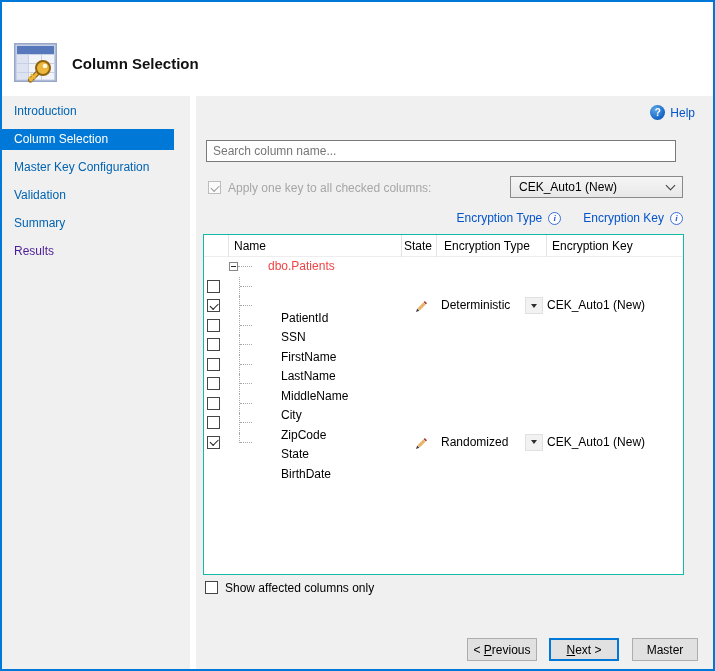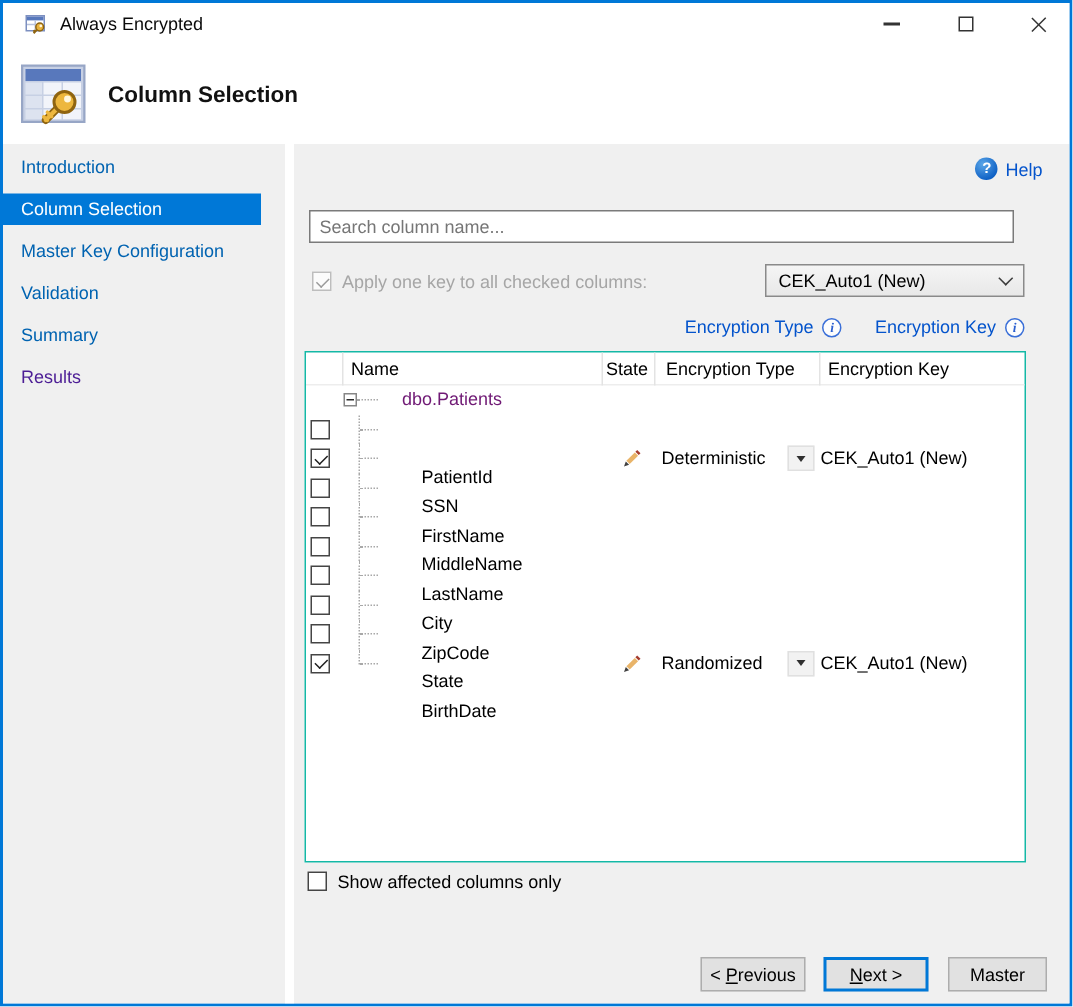--- a/index.html
+++ b/index.html
@@ -80,58 +80,37 @@
   .rdrop{position:absolute;left:321px;top:1px;width:18px;height:17px;background:#f2f2f2;border:1px solid #e0e0e0;
     display:none;align-items:center;justify-content:center;}
   .tri{width:0;height:0;border-left:3.5px solid transparent;border-right:3.5px solid transparent;
     border-top:4.5px solid #2f2f2f;display:block;}
   .rkey{position:absolute;left:343px;top:0;line-height:19.5px;font-size:12px;display:none;white-space:nowrap;}
   .trow.has-enc .rstate,.trow.has-enc .rtype,.trow.has-enc .rkey{display:block;}
   .trow.has-enc .rdrop{display:flex;}
   .group-row .expander{position:absolute;left:25px;top:5px;width:9px;height:9px;border:1px solid #868686;background:#fff;}
   .group-row .expander::after{content:"";position:absolute;left:1px;top:3px;width:5px;border-top:1px solid #2b2b2b;}
   .group-row .tree-h{left:34px;width:14px;}
-  .gname{position:absolute;left:64px;top:0;line-height:19.5px;font-size:12px;color:#701a75;}
+  .gname{position:absolute;left:64px;top:0;line-height:19.5px;font-size:12px;color:#ef4444;}
   
   .show-cb{position:absolute;left:9px;top:485px;}
   .show-label{position:absolute;left:29px;top:484px;font-size:12px;color:#000;line-height:16px;}
   .btn{position:absolute;top:542px;height:23px;background:#e1e1e1;border:1px solid #adadad;
     font-size:12px;font-family:inherit;color:#000;display:flex;align-items:center;justify-content:center;
     white-space:pre;cursor:default;}
   .btn-prev{left:271px;width:70px;}
   .btn-next{left:353px;width:70px;border:2px solid var(--accent,#0078D7);}
   .btn-cancel{left:436px;width:66px;}
   .mn{text-decoration:underline;}
 </style>
 </head>
 <body>
 
 <div class="window">
 
-  <div class="titlebar">
-    <svg class="app-icon" viewBox="0 0 16 16">
-      <rect x="1" y="2" width="13" height="11" fill="#7c8fc0"></rect>
-      <rect x="2" y="3" width="11" height="9" fill="#ffffff"></rect>
-      <rect x="2" y="3" width="11" height="2.6" fill="#5878bc"></rect>
-      <path d="M2 8.3 H13 M7.5 5.6 V12" stroke="#b9c2dc" stroke-width="1" fill="none"></path>
-      <circle cx="10.5" cy="10" r="2.6" fill="#e8b23c" stroke="#8f6410" stroke-width="1"></circle>
-      <circle cx="11.2" cy="9.3" r="0.9" fill="#fff8e0"></circle>
-      <path d="M8.6 11.9 L6.4 14.1 M7.3 13.2 L6.3 12.2" stroke="#8f6410" stroke-width="1.4" fill="none"></path>
-    </svg>
-    <span class="win-title">Always Encrypted</span>
-    <div class="win-btn btn-min">
-        <span class="min-icon"></span>
-      </div>
-    <div class="win-btn btn-max">
-        <span class="max-icon"></span>
-      </div>
-    <div class="win-btn btn-close">
-        <span class="x-icon"></span>
-      </div>
-  </div>
 
   <div class="wiz-header">
     <svg class="big-icon" viewBox="0 0 48 48">
       <rect x="2" y="4" width="43" height="39" fill="#97a6c6"></rect>
       <rect x="3.5" y="5.5" width="40" height="36" fill="#c7d0e4"></rect>
       <rect x="5" y="7" width="37" height="8" fill="#5878bc"></rect>
       <rect x="5" y="16" width="11" height="8" fill="#dde3f0"></rect>
       <rect x="17" y="16" width="12" height="8" fill="#f2f4fa"></rect>
       <rect x="30" y="16" width="12" height="8" fill="#f2f4fa"></rect>
       <rect x="5" y="25" width="11" height="8" fill="#dde3f0"></rect>
@@ -236,29 +215,29 @@
     <span class="tree-v"></span>
     <span class="tree-h"></span>
     <span class="rname">FirstName</span>
 
   </div>
 
   <div class="trow">
     <span class="cb"></span>
     <span class="tree-v"></span>
     <span class="tree-h"></span>
+    <span class="rname">LastName</span>
+
+  </div>
+
+  <div class="trow">
+    <span class="cb"></span>
+    <span class="tree-v"></span>
+    <span class="tree-h"></span>
     <span class="rname">MiddleName</span>
-
-  </div>
-
-  <div class="trow">
-    <span class="cb"></span>
-    <span class="tree-v"></span>
-    <span class="tree-h"></span>
-    <span class="rname">LastName</span>
 
   </div>
 
 
   <div class="trow">
     <span class="cb"></span>
     <span class="tree-v"></span>
     <span class="tree-h"></span>
     <span class="rname">City</span>
 

